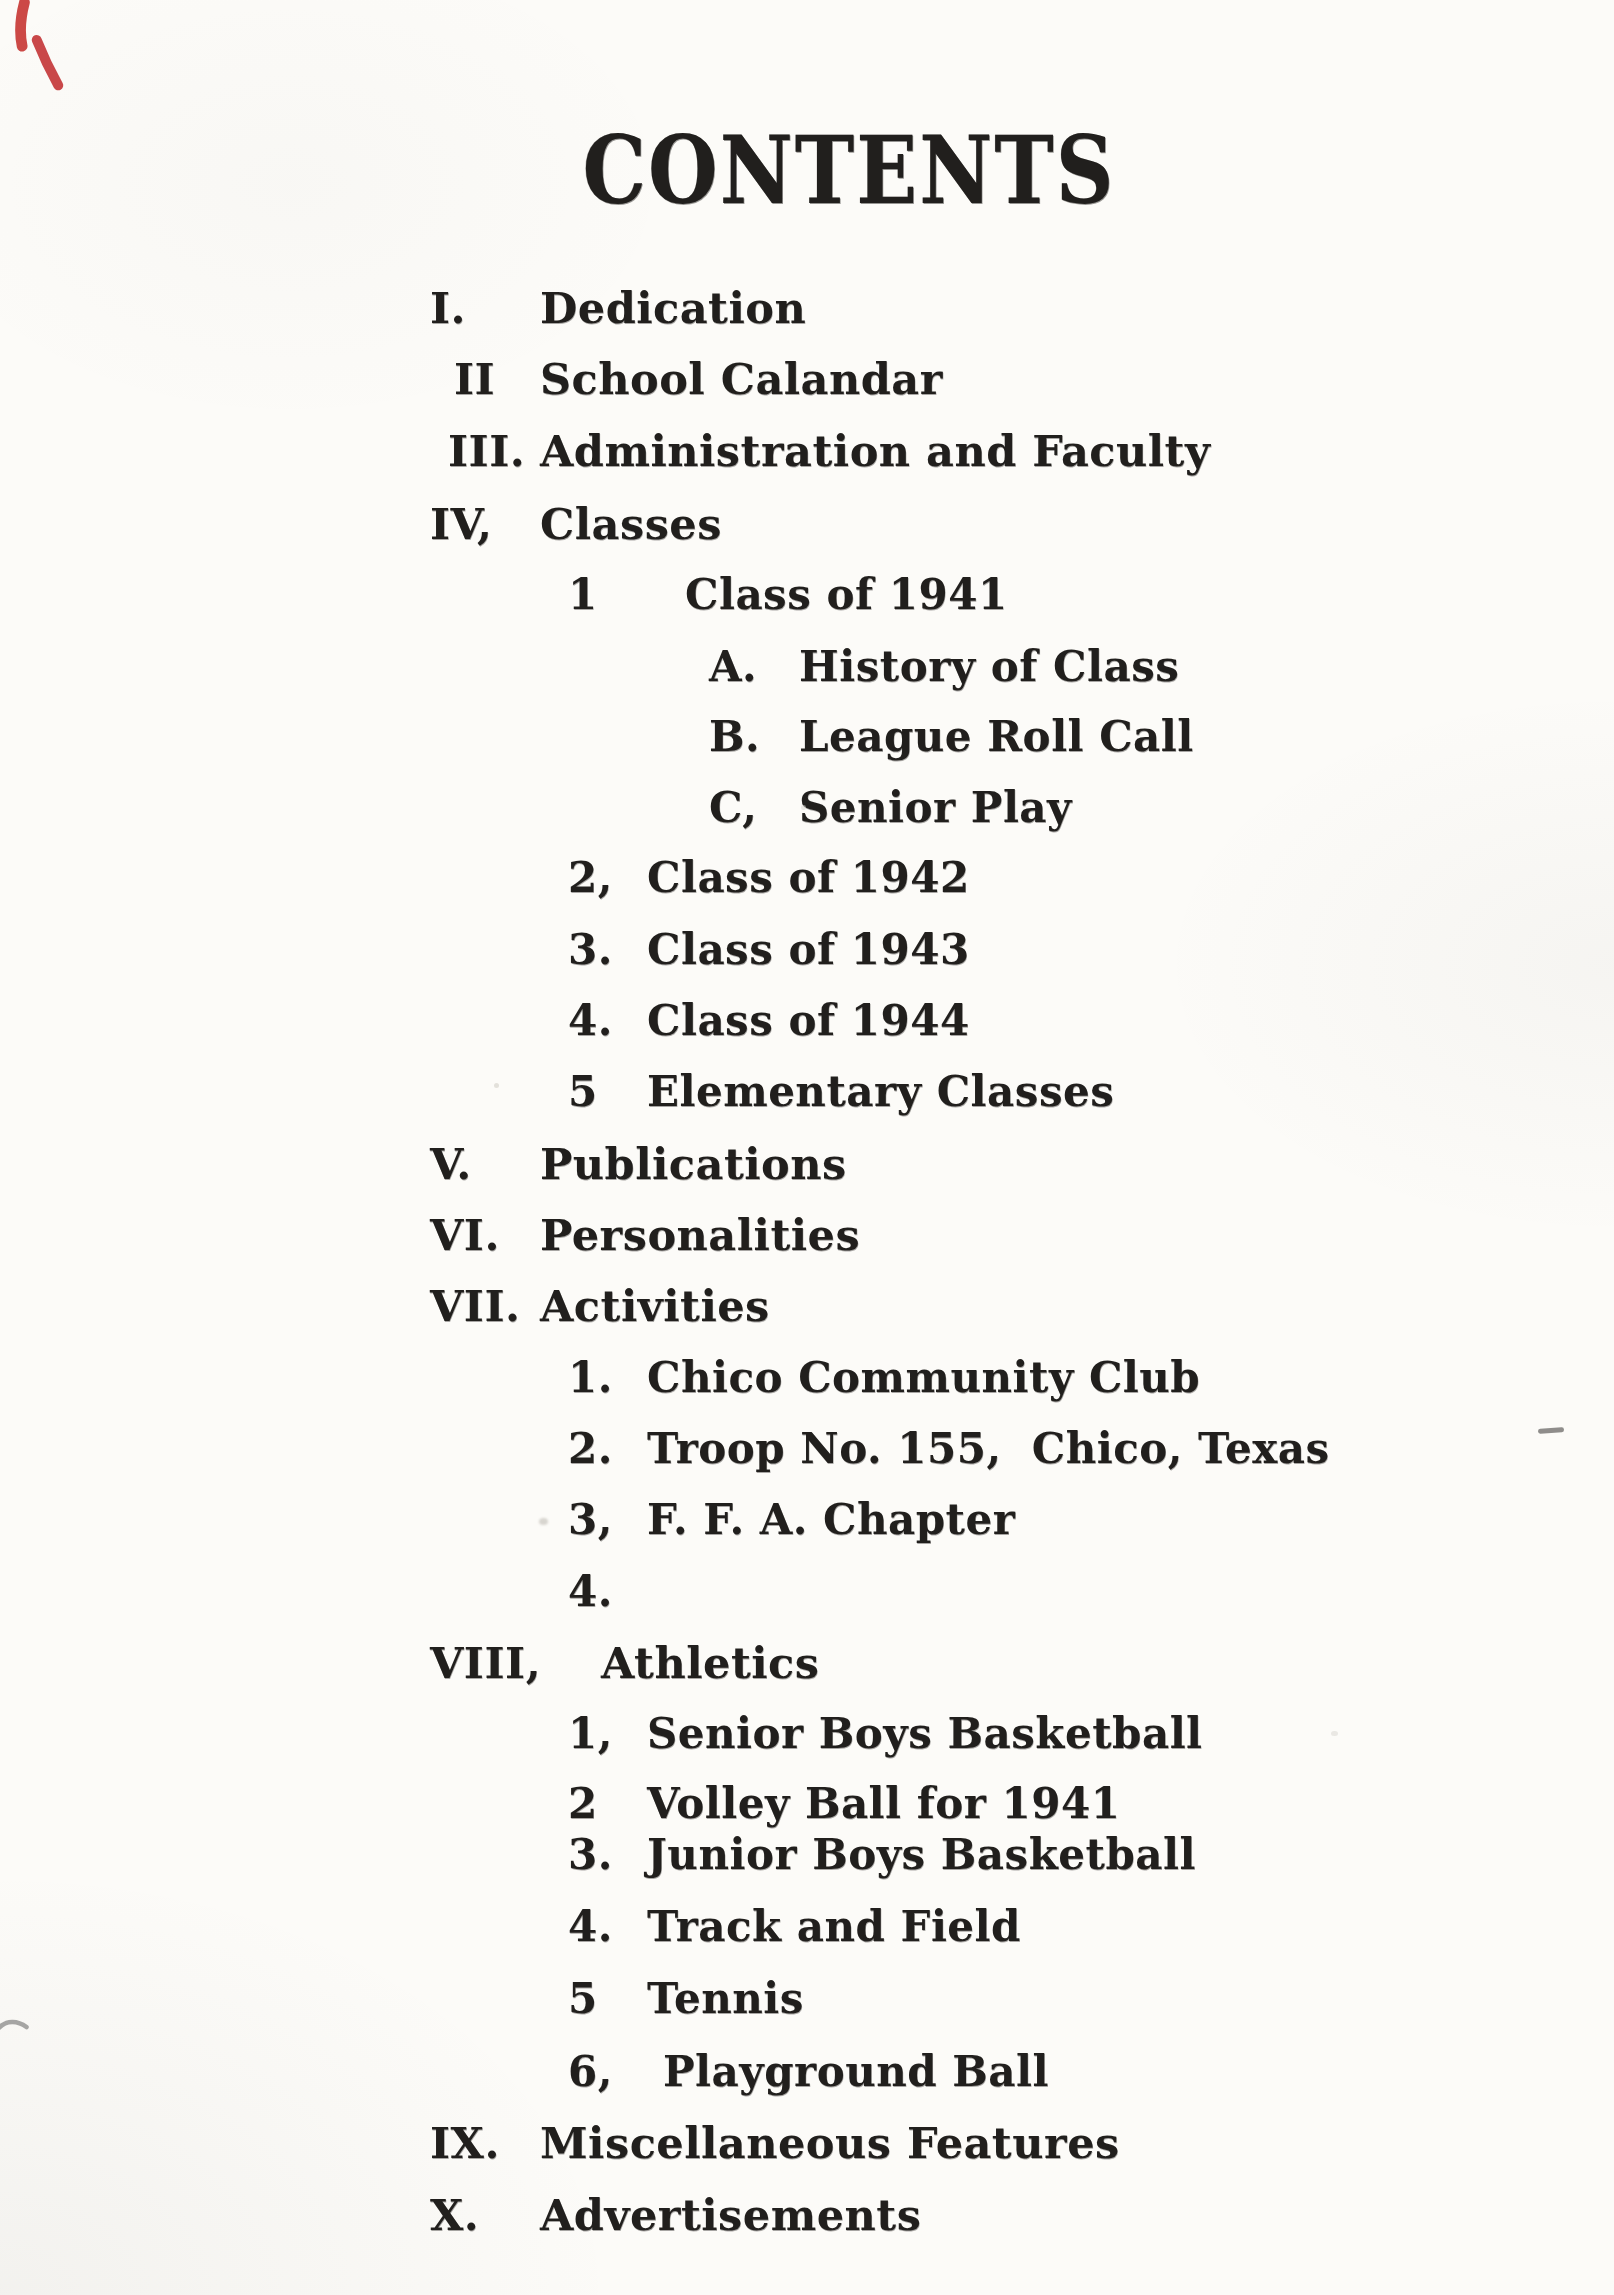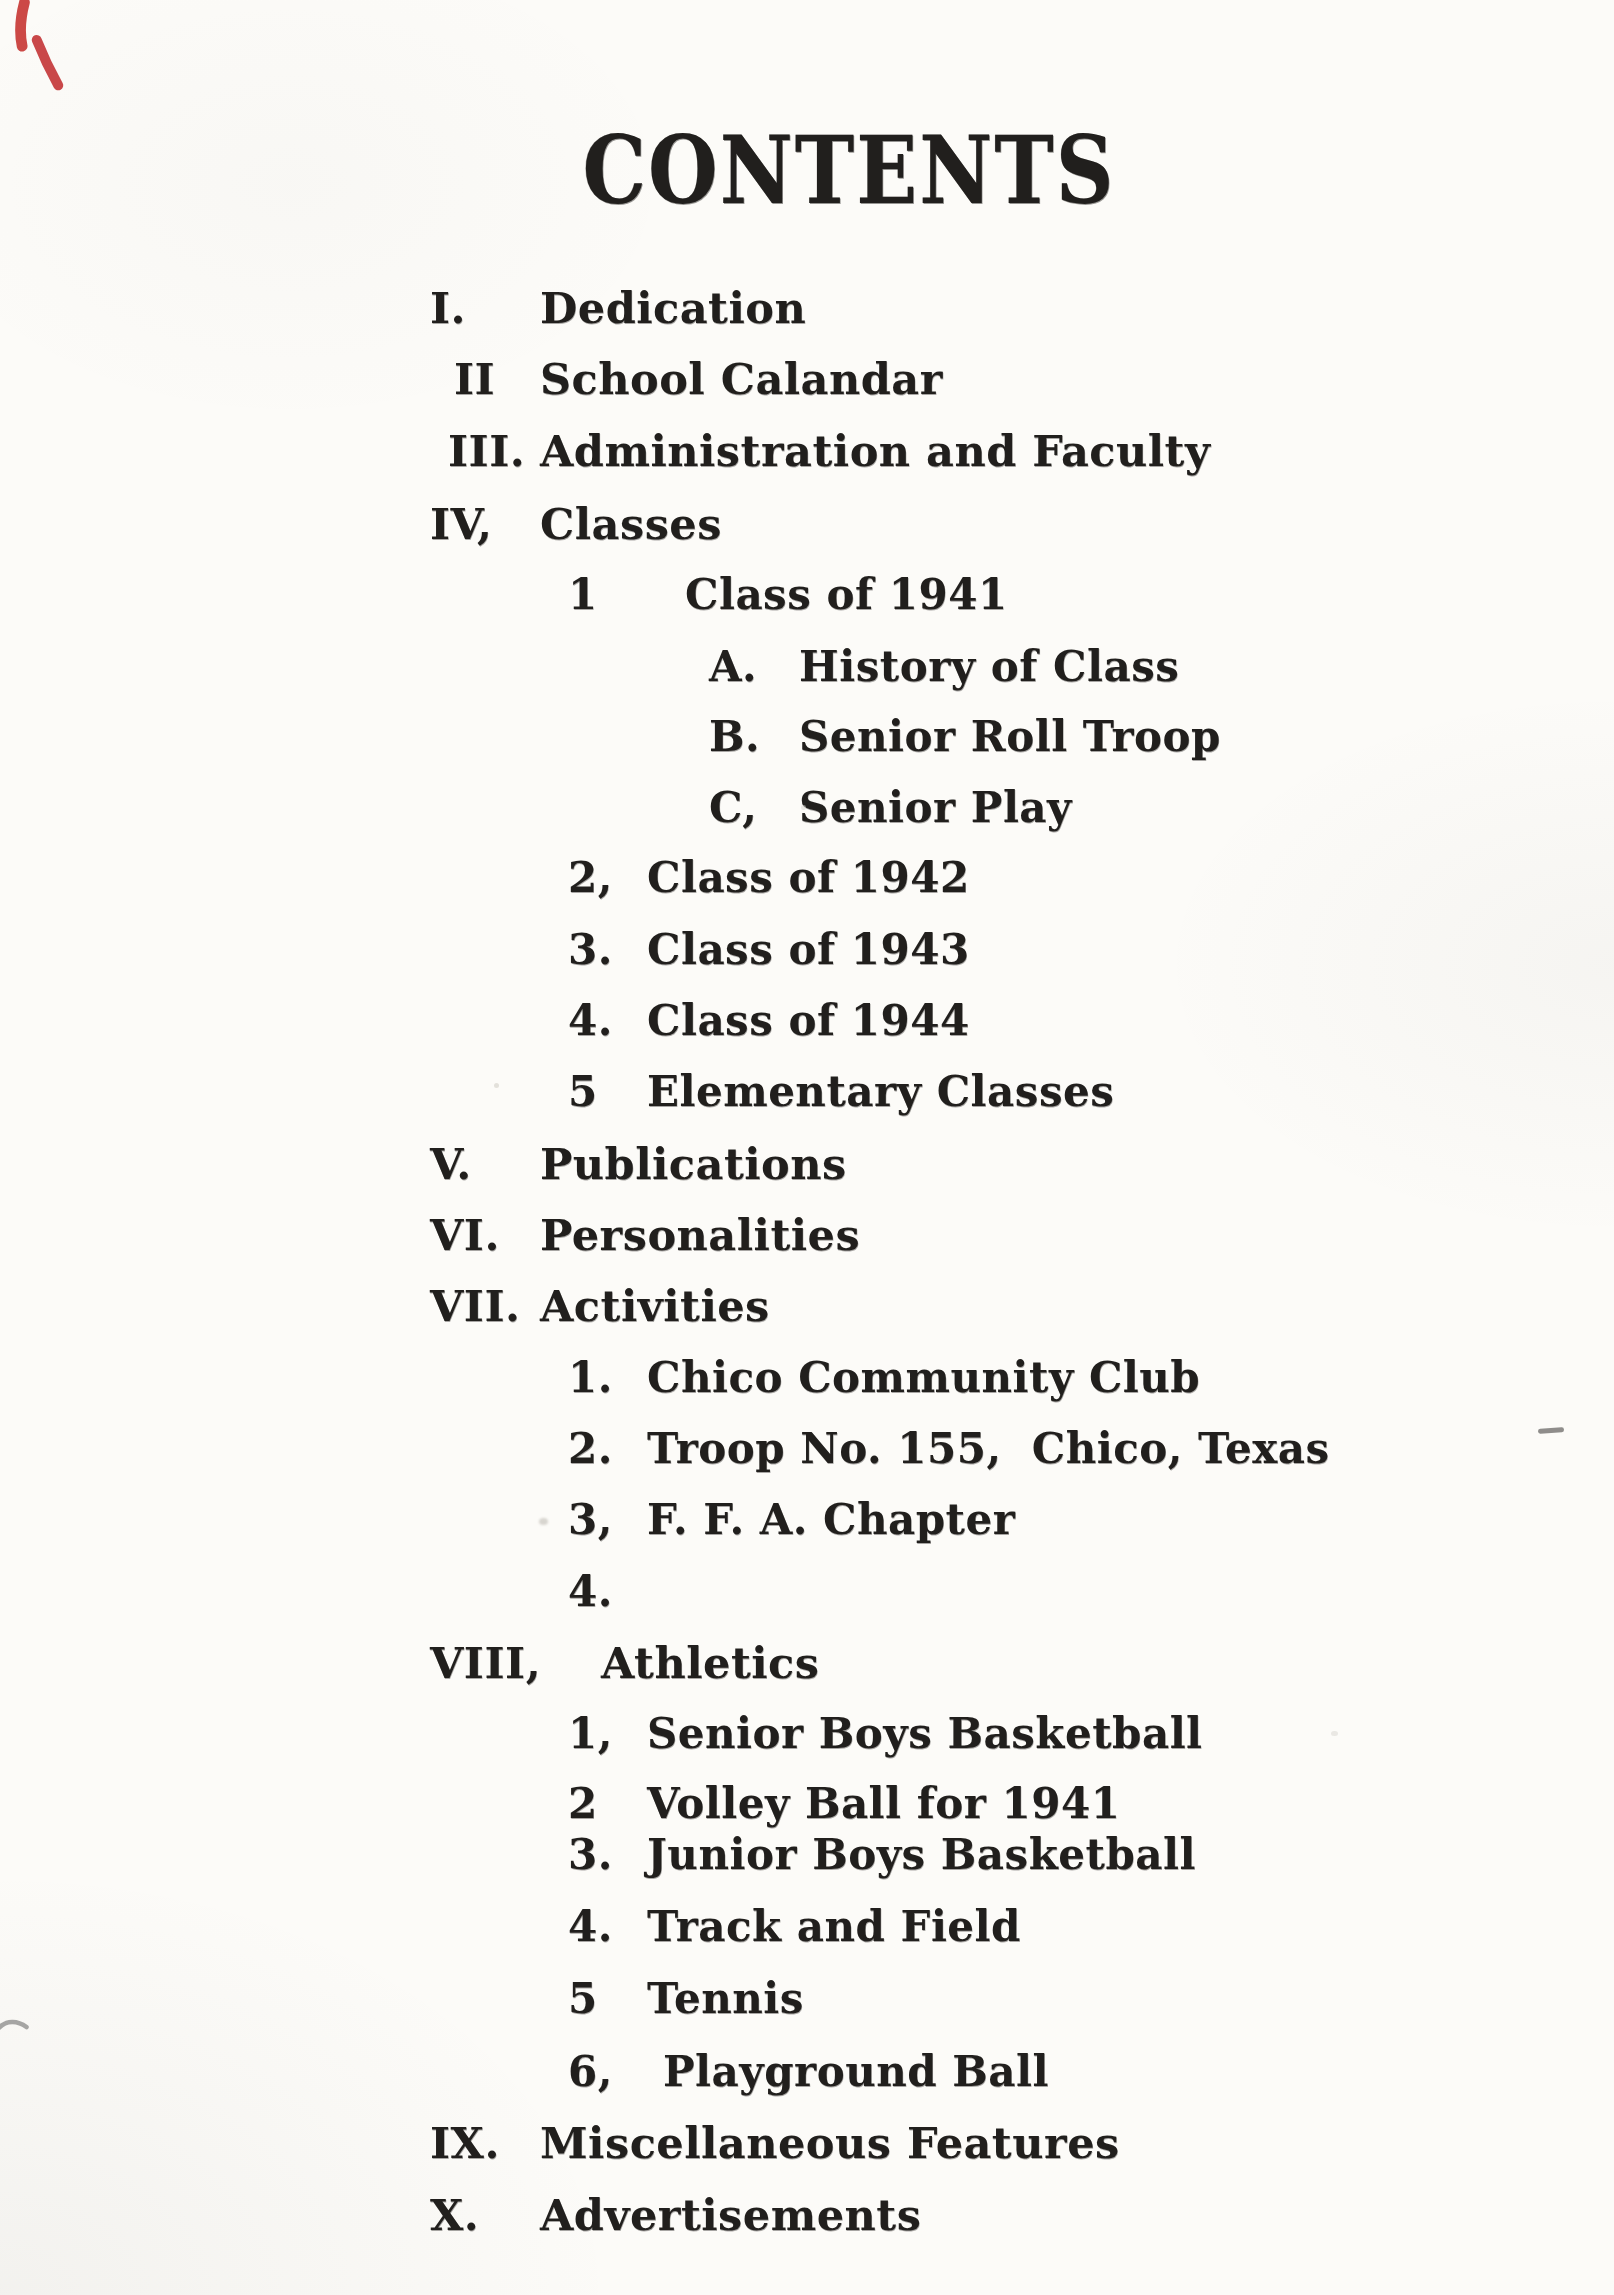--- a/index.html
+++ b/index.html
@@ -88,21 +88,21 @@
       <div class="row lvl2" style="top: 571px;">
         <span class="num" style="left: 568px;">1</span>
         <span class="lab" style="left: 647px; margin-left: 38px;">Class of 1941</span>
       </div>
       <div class="row lvl3" style="top: 643px;">
         <span class="num" style="left: 709px;">A.</span>
         <span class="lab" style="left: 799px;">History of Class</span>
       </div>
       <div class="row lvl3" style="top: 713px;">
         <span class="num" style="left: 709px;">B.</span>
-        <span class="lab" style="left: 799px;">Senior Roll Troop</span>
+        <span class="lab" style="left: 799px;">League Roll Call</span>
       </div>
       <div class="row lvl3" style="top: 784px;">
         <span class="num" style="left: 709px;">C,</span>
         <span class="lab" style="left: 799px;">Senior Play</span>
       </div>
       <div class="row lvl2" style="top: 854px;">
         <span class="num" style="left: 568px;">2,</span>
         <span class="lab" style="left: 647px;">Class of 1942</span>
       </div>
       <div class="row lvl2" style="top: 926px;">

